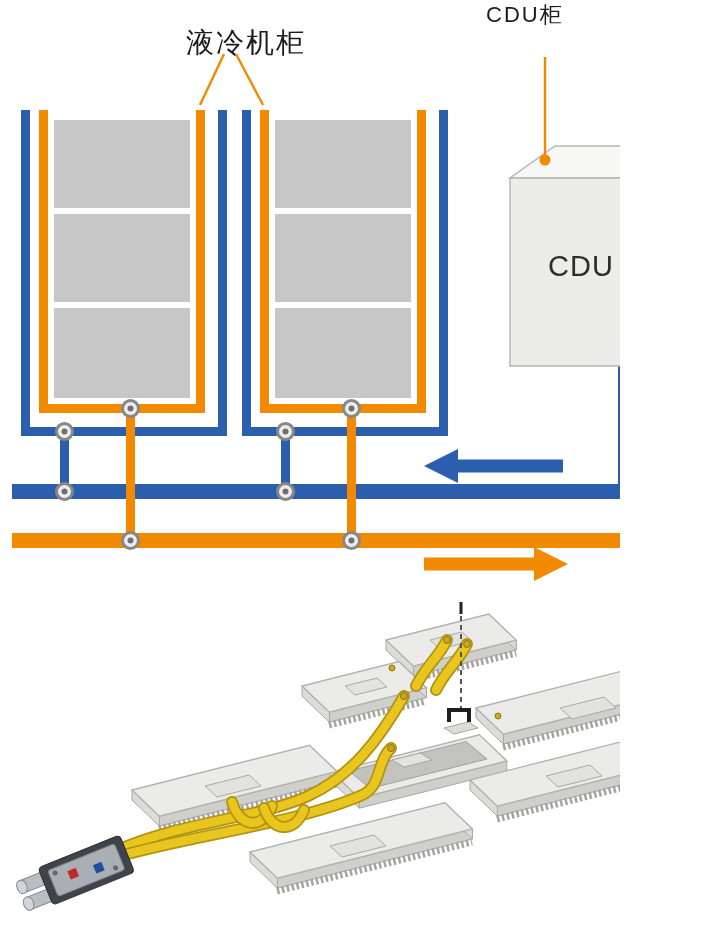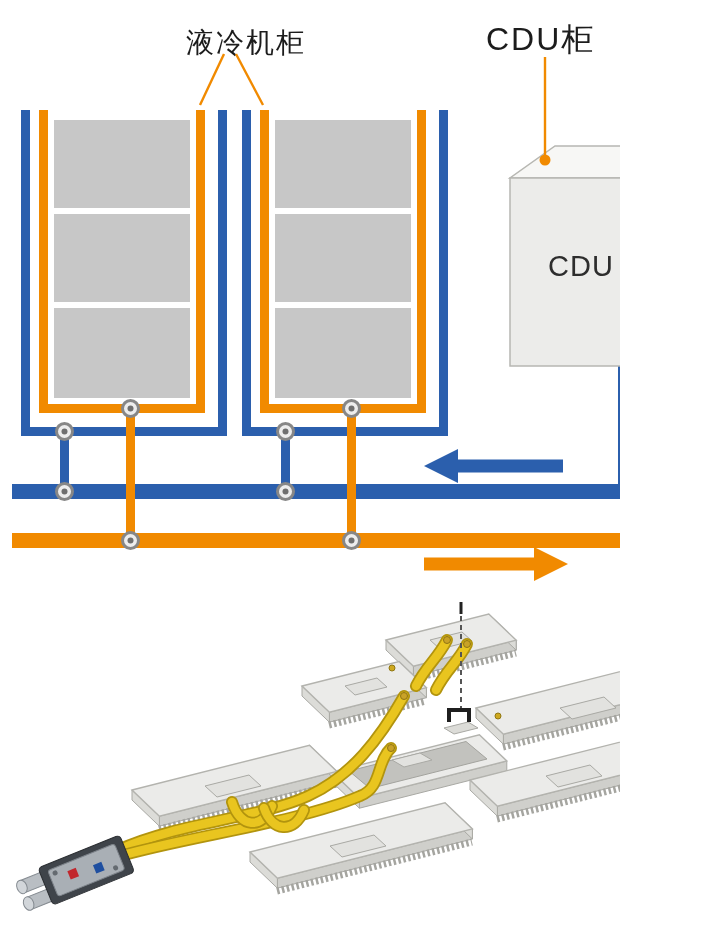--- a/index.html
+++ b/index.html
@@ -43,21 +43,21 @@
   .fitting{fill:#c9a227;stroke:#8f7414;stroke-width:1;}
   .screw-gold{fill:#cfa91f;stroke:#907712;stroke-width:1;}
   .dashed{stroke:#555;stroke-width:2;stroke-dasharray:5 4;fill:none;}
 </style>
 </head>
 <body>
 
 <div class="stage">
 
   <div class="label" style="left:186px;top:24px;font-size:28px">液冷机柜</div>
-  <div class="label" style="left:486px;top:18px;font-size:32px">CDU柜</div>
+  <div class="label" style="left:486px;top:0;font-size:22px">CDU柜</div>
 
   <svg style="top:0" width="712" height="590" viewBox="0 0 712 590">
 
     <g>
       <rect class="fill-blue" x="12" y="484" width="690" height="15"></rect>
     </g>
     <g>
       <rect class="fill-orange" x="12" y="533" width="690" height="15"></rect>
     </g>
 

